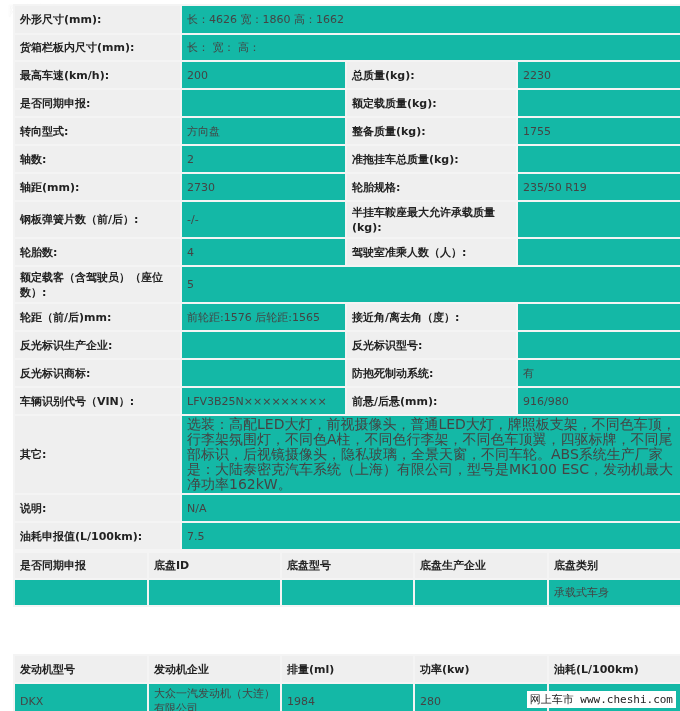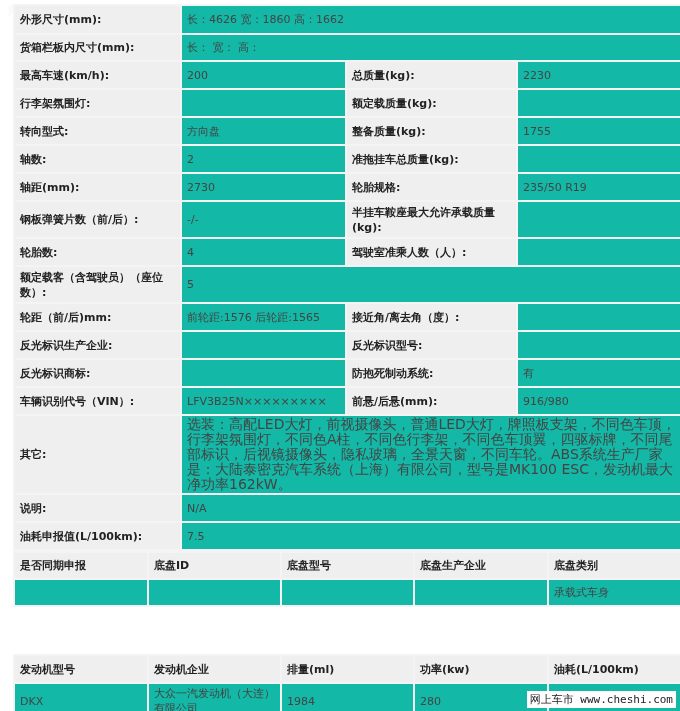--- a/index.html
+++ b/index.html
@@ -38,21 +38,21 @@
     <td class="lbl">货箱栏板内尺寸(mm):</td>
     <td class="val" colspan="3">长： 宽： 高：</td>
   </tr>
   <tr style="height:28px">
     <td class="lbl">最高车速(km/h):</td>
     <td class="val">200</td>
     <td class="lbl">总质量(kg):</td>
     <td class="val">2230</td>
   </tr>
   <tr style="height:28px">
-    <td class="lbl">行李架氛围灯:</td>
+    <td class="lbl">是否同期申报:</td>
     <td class="val"></td>
     <td class="lbl">额定载质量(kg):</td>
     <td class="val"></td>
   </tr>
   <tr style="height:28px">
     <td class="lbl">转向型式:</td>
     <td class="val">方向盘</td>
     <td class="lbl">整备质量(kg):</td>
     <td class="val">1755</td>
   </tr>

